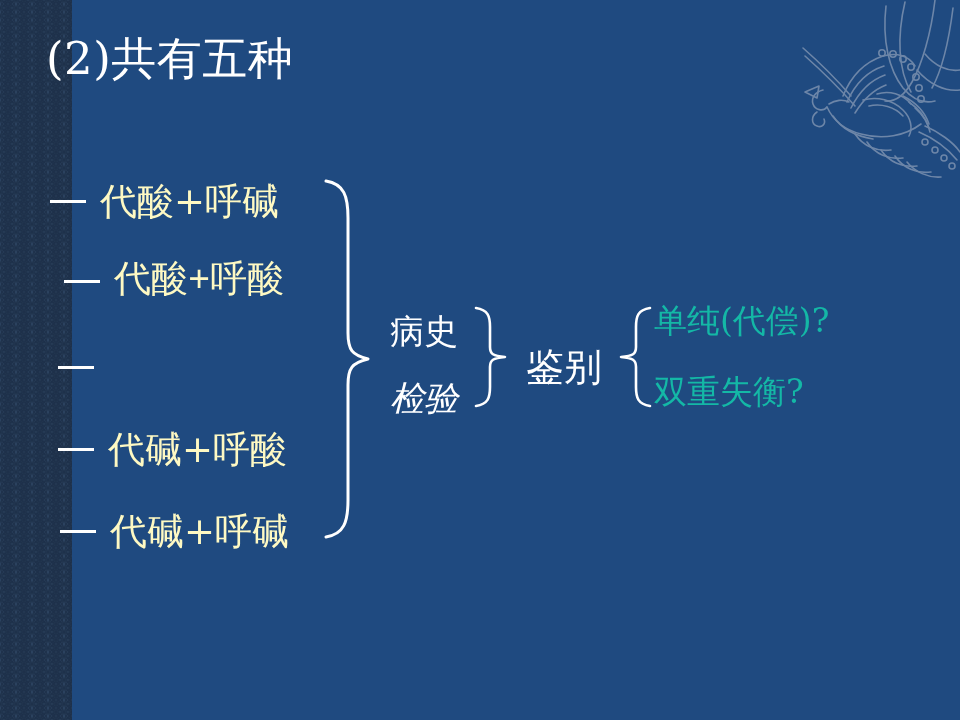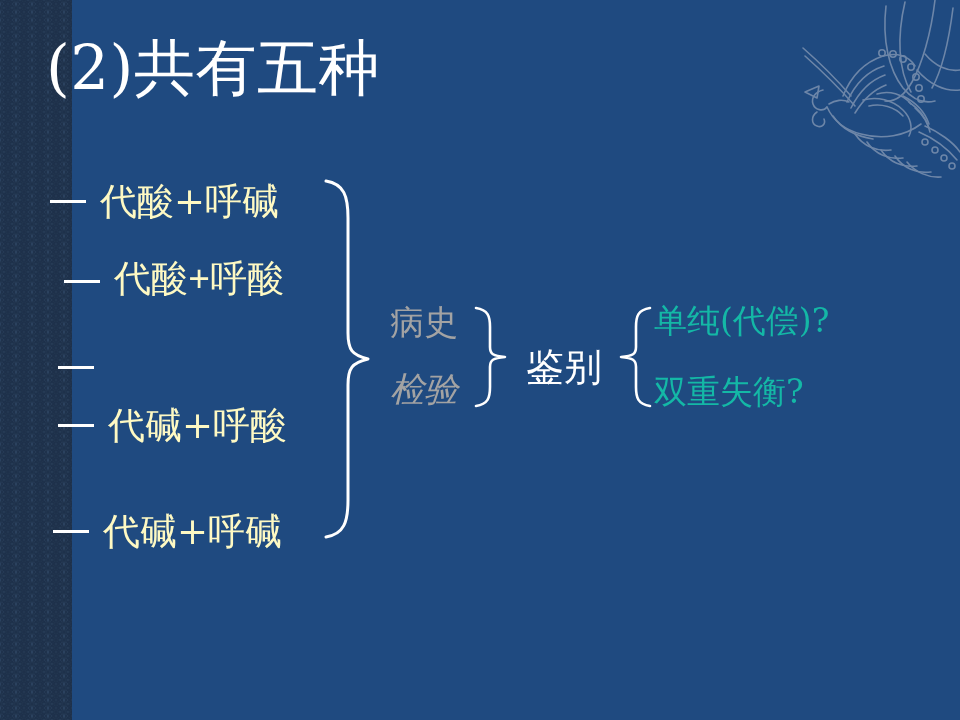--- a/index.html
+++ b/index.html
@@ -40,21 +40,21 @@
     width: 175px;
     height: 180px;
     pointer-events: none;
   }
 
   
   #title {
     position: absolute;
     left: 46px;
     top: 34px;
-    font-size: 61px;
+    font-size: 45px;
     line-height: 1.12;
     color: #ffffff;
     letter-spacing: 0.5px;
     white-space: nowrap;
   }
 
   
   .list-item {
     position: absolute;
     color: #fef9c3;
@@ -75,40 +75,41 @@
   }
   .list-item .txt {
     display: inline-block;
     vertical-align: middle;
     padding-left: 10px;
   }
 
   #item-0 { left: 50px;  top: 180px; }
   #item-1 { left: 64px;  top: 263px; font-family: Liberation Mono, monospace; }
   #item-2 { left: 58px;  top: 346px; }
-  #item-3 { left: 58px;  top: 404px; }
-  #item-4 { left: 53px;  top: 510px; text-align: right; }
+  #item-3 { left: 58px;  top: 428px; }
+  #item-4 { left: 60px;  top: 510px; text-align: right; }
 
   
   .brace-svg {
     position: absolute;
     pointer-events: none;
     overflow: visible;
   }
   #brace-big   { left: 322px; top: 178px; }
   #brace-mid   { left: 472px; top: 305px; }
   #brace-right { left: 616px; top: 305px; }
 
   
   .mid-label {
     position: absolute;
-    color: #a3a3a3;
+    color: #ffffff;
     font-size: 34px;
     line-height: 1;
     white-space: nowrap;
+    margin-top: 9px;
   }
   #mid-0 { left: 390px; top: 305px; }
   #mid-1 { left: 390px; top: 372px; font-style: italic; }
 
   #judge-label {
     position: absolute;
     left: 526px;
     top: 348px;
     color: #ffffff;
     font-size: 38px;

